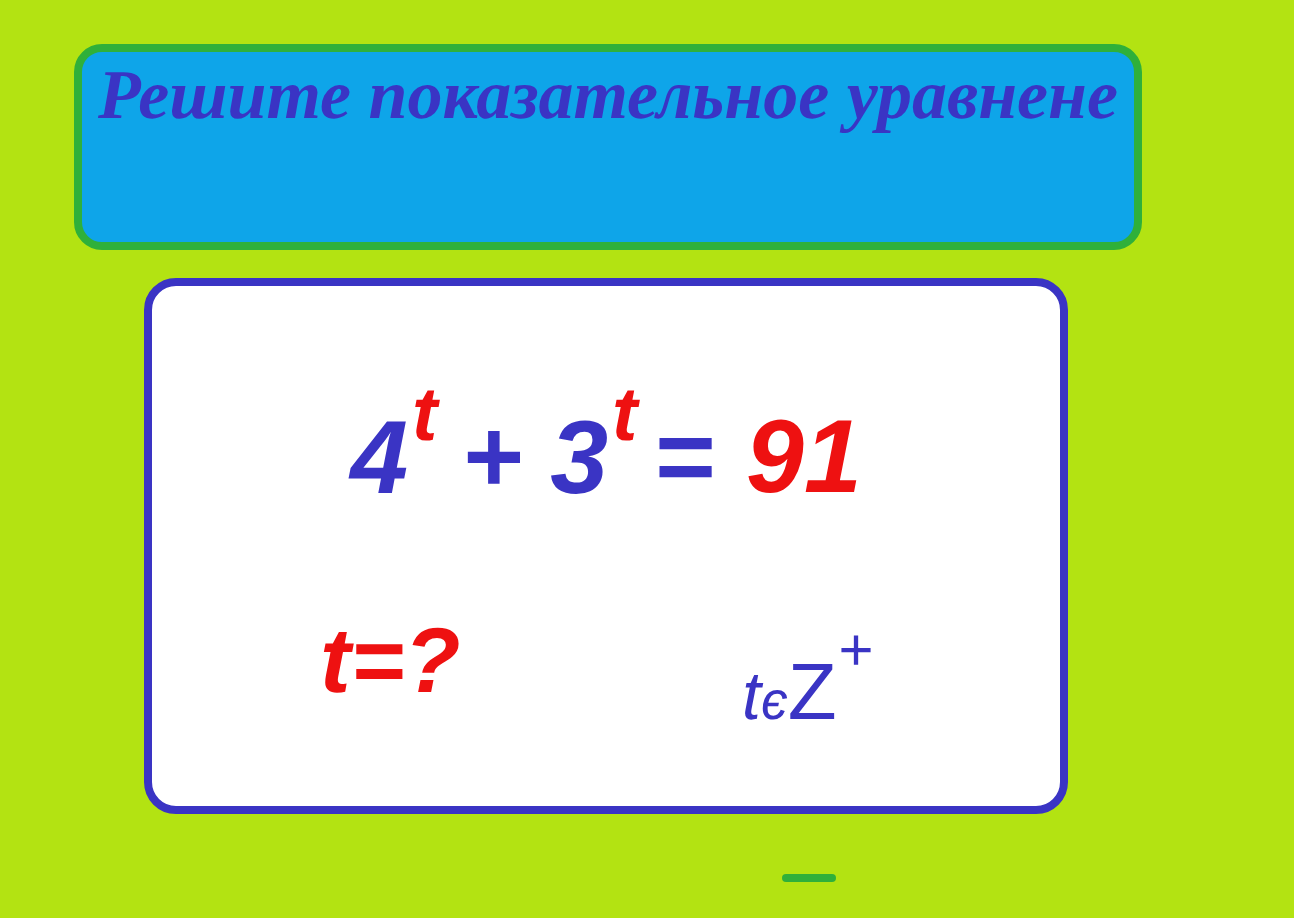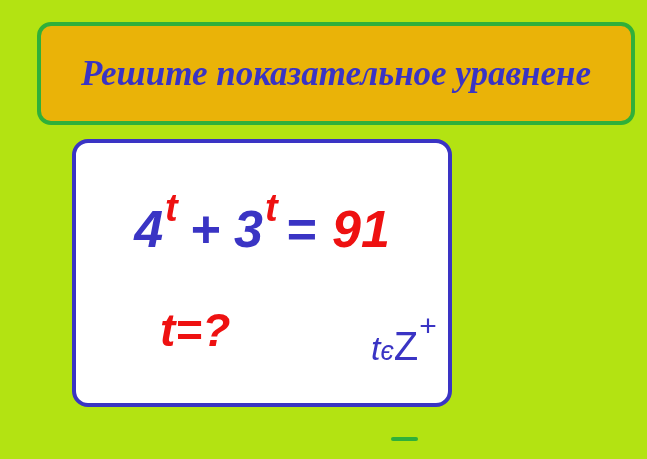--- a/index.html
+++ b/index.html
@@ -13,49 +13,48 @@
     font-family: "Liberation Serif", serif;
     overflow: hidden;
     position: relative;
   }
 
   
   .title-box {
     position: absolute;
     left: 37px;
     top: 22px;
-    width: 598px;
+    width: 534px;
     height: 103px;
-    background: #eab308;
+    background: #0ea5e9;
     border: 4px solid #2fb03a;
     border-radius: 14px;
     box-sizing: border-box;
     display: flex;
-    align-items: center;
     justify-content: center;
   }
   .title-text {
     color: #3a34c4;
     font-family: "Liberation Serif", serif;
     font-weight: bold;
     font-style: italic;
     font-size: 35px;
     line-height: 1.25;
     text-align: center;
     width: 100%;
     padding: 0 6px;
     box-sizing: border-box;
   }
 
   
   .eq-box {
     position: absolute;
     left: 72px;
     top: 139px;
-    width: 380px;
+    width: 462px;
     height: 268px;
     background: #ffffff;
     border: 4px solid #3a34c4;
     border-radius: 16px;
     box-sizing: border-box;
   }
 
   .eq-line {
     position: absolute;
     left: 0;

